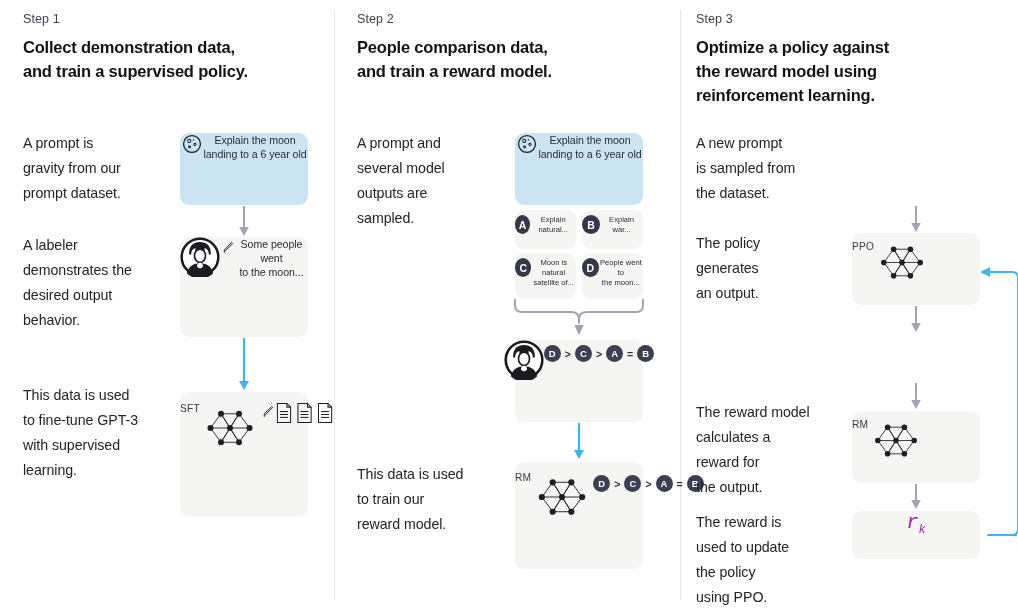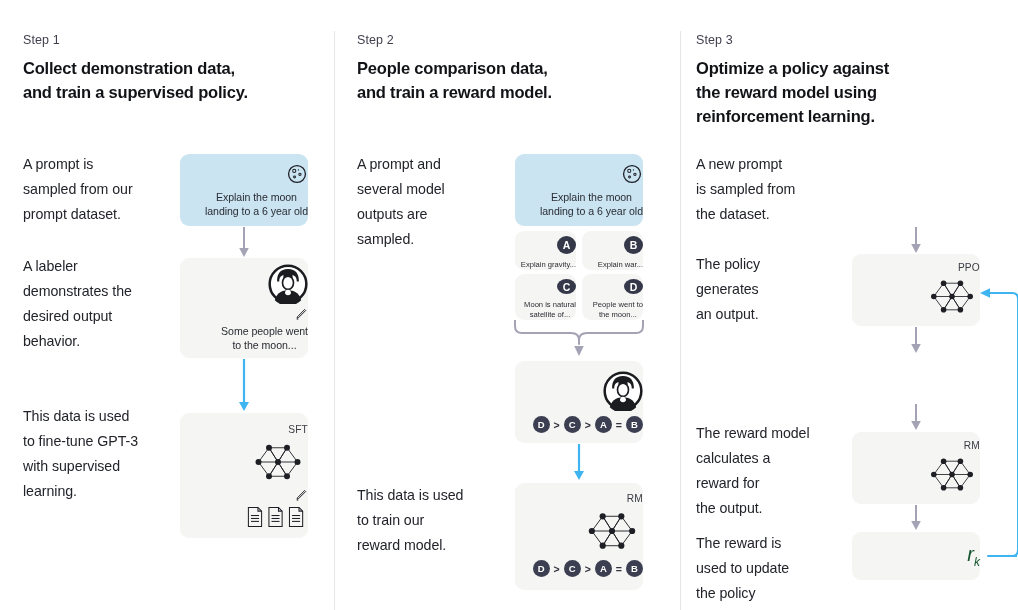--- a/index.html
+++ b/index.html
@@ -12,21 +12,20 @@
     font-family: "Liberation Sans", "DejaVu Sans", sans-serif;
     color: #202123;
     overflow: hidden;
   }
 
   .board {
     position: relative;
     width: 1018px;
     height: 514px;
     background: #ffffff;
-    margin-top: 21px;
   }
 
   
   .column {
     position: absolute;
     top: 0;
     height: 610px;
   }
   .col1 { left: 0px;   width: 334px; }
   .col2 { left: 334px; width: 346px; padding-left: 24px; }
@@ -69,22 +68,22 @@
     white-space: pre-line;
     letter-spacing: -0.05px;
   }
 
   
   .box {
     position: absolute;
     border-radius: 9px;
     background: #f5f5f3;
     display: flex;
-    flex-direction: column;
-    align-items: flex-end;
+    flex-direction: row;
+    align-items: flex-start;
     justify-content: center;
   }
   .box.blue { background: #cbe4f2; }
 
   .box-text {
     font-size: 10.6px;
     line-height: 14px;
     text-align: center;
     color: #2a2c33;
     white-space: pre-line;
@@ -144,22 +143,22 @@
     font-weight: bold;
     display: flex;
     align-items: center;
     justify-content: center;
     margin-bottom: 6px;
   }
 
   .rk {
     font-size: 20px;
     font-style: italic;
-    font-family: Liberation Sans, sans-serif;
-    color: #14532d;
+    font-family: Liberation Mono, monospace;
+    color: #a21caf;
   }
   .rk sub {
     font-size: 12px;
     font-style: italic;
   }
 
   .icon-svg { display: block; }
 </style>
 </head>
 <body>
@@ -169,21 +168,21 @@
   <div class="divider d1"></div>
   <div class="divider d2"></div>
 
   <div class="column col1">
 
     <div class="step-label" style="left:23px; top:11px;">Step 1</div>
     <div class="step-title" style="left:23px; top:35px; width:300px;">Collect demonstration data,
 and train a supervised policy.</div>
 
     <div class="narr" style="left:23px; top:131px; width:150px;">A prompt is
-sampled from our
+gravity from our
 prompt dataset.</div>
     <div class="narr" style="left:23px; top:233px; width:155px;">A labeler
 demonstrates the
 desired output
 behavior.</div>
     <div class="narr" style="left:23px; top:383px; width:155px;">This data is used
 to fine-tune GPT-3
 with supervised
 learning.</div>
 
@@ -320,21 +319,21 @@
           <circle cx="9.3" cy="15.2" r="1.05" fill="none" stroke="#1d1f25" stroke-width="1.1"></circle>
           <circle cx="13.6" cy="7.6" r="0.7" fill="#1d1f25"></circle>
         </svg>
       </span>
       <div class="box-text">Explain the moon
 landing to a 6 year old</div>
     </div>
 
     <div class="box" style="left:181px; top:210px; width:61px; height:39px; justify-content:flex-start; padding-top:5px;">
       <div class="opt-badge">A</div>
-      <div class="box-tiny">Explain gravity...</div>
+      <div class="box-tiny">Explain natural...</div>
     </div>
     <div class="box" style="left:248px; top:210px; width:61px; height:39px; justify-content:flex-start; padding-top:5px;">
       <div class="opt-badge">B</div>
       <div class="box-tiny">Explain war...</div>
     </div>
     <div class="box" style="left:181px; top:253px; width:61px; height:46px; justify-content:flex-start; padding-top:5px;">
       <div class="opt-badge">C</div>
       <div class="box-tiny">Moon is natural
 satellite of...</div>
     </div>

